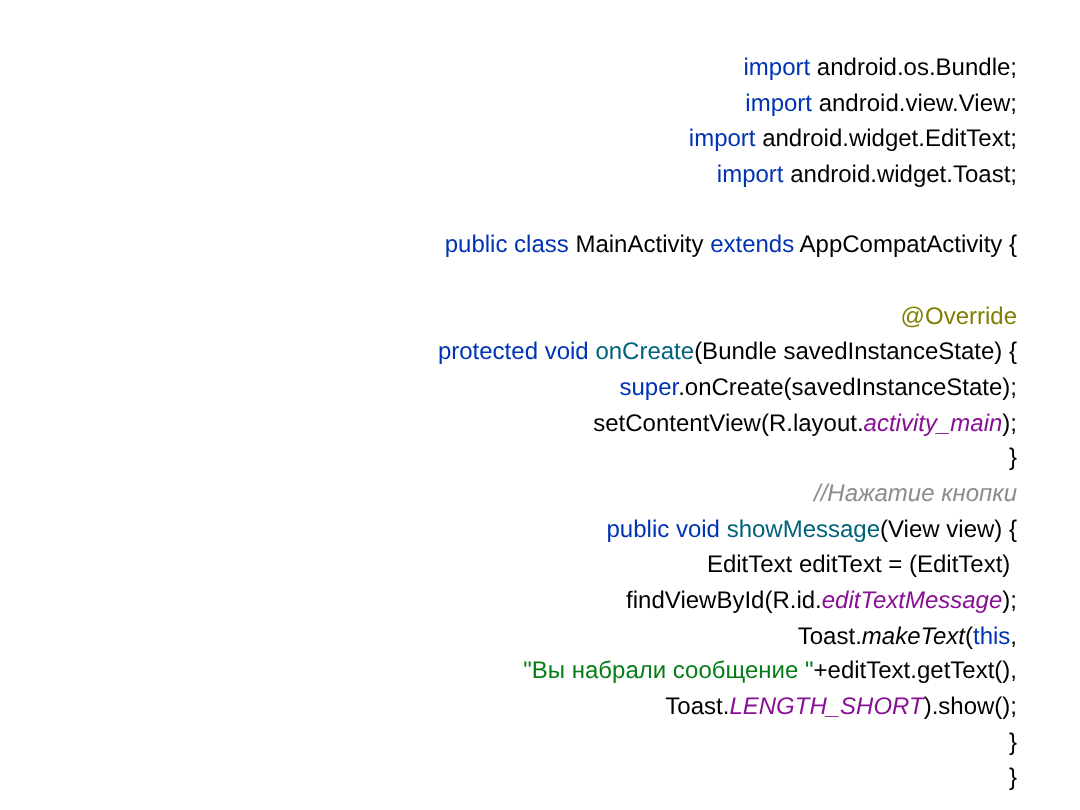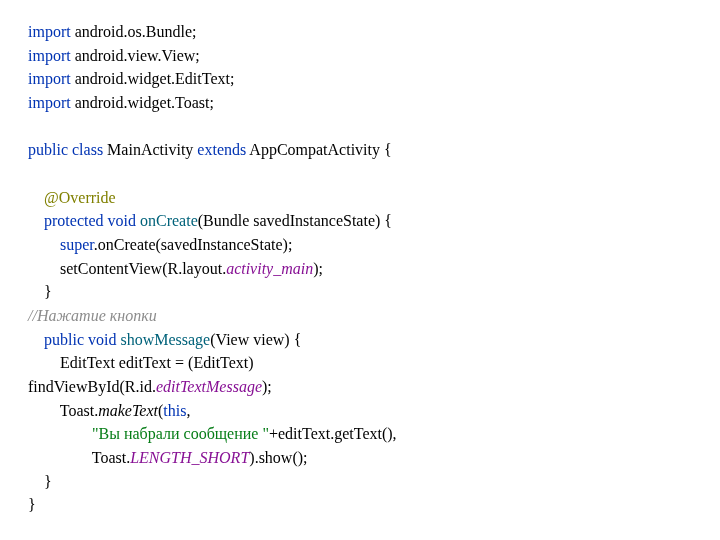--- a/index.html
+++ b/index.html
@@ -8,23 +8,24 @@
     background: #ffffff;
     font-family: "Menlo", "Consolas", "DejaVu Sans Mono", monospace;
     font-size: 16px;
     line-height: 1.48;
     color: #000000;
     width: 720px;
     height: 540px;
     box-sizing: border-box;
   }
   pre {
-    margin: 0;
-    font-family: Liberation Serif, serif;
+    margin: 14px;
+    font-family: Liberation Sans, sans-serif;
     white-space: pre;
+    text-align: right;
   }
   .kw { color: #0033b3; }          
   .plain { color: #000000; }
   .ann { color: #808000; }         
   .method-decl { color: #00627a; } 
   .field-ital { color: #871094; font-style: italic; } 
   .static-ital { color: #000000; font-style: italic; } 
   .comment { color: #8c8c8c; font-style: italic; }
   .string { color: #067d17; }
 </style>

